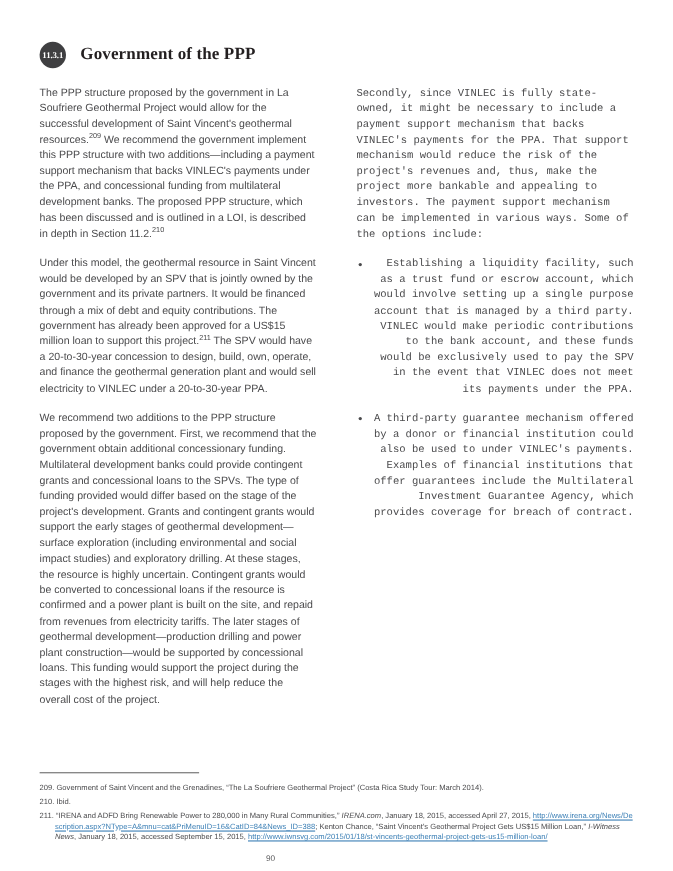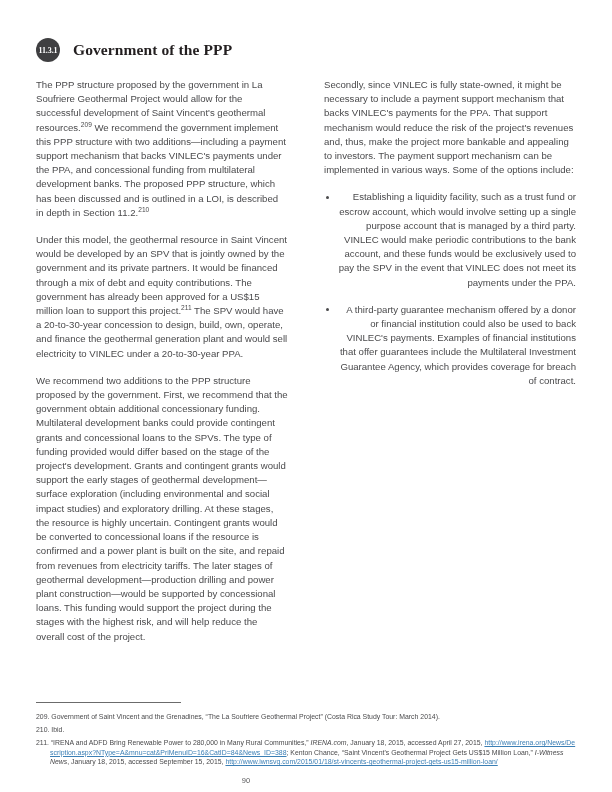--- a/index.html
+++ b/index.html
@@ -60,21 +60,21 @@
   .col {
     position: absolute;
     top: 78px;
     width: 252px;
     font-size: 9.6px;
     line-height: 14.2px;
     color: #4a4a4c;
     text-align: left;
   }
   .col-left  { left: 36px; }
-  .col-right { left: 324px; }
+  .col-right { left: 324px; font-family: Liberation Mono, monospace; }
 
   .col p {
     margin: 0 0 13px 0;
   }
   .col p:last-child { margin-bottom: 0; }
 
   sup {
     font-size: 6.6px;
     vertical-align: super;
     line-height: 0;
@@ -169,21 +169,21 @@
   <div class="col col-right">
     <p>Secondly, since VINLEC is fully state-owned, it might be necessary to include a payment support mechanism that backs VINLEC's payments for the PPA. That support mechanism would reduce the risk of the project's revenues and, thus, make the project more bankable and appealing to investors. The payment support mechanism can be implemented in various ways. Some of the options include:</p>
 
     <ul class="bullets">
       <li>
         <span class="bullet-dot"></span>
         <span>Establishing a liquidity facility, such as a trust fund or escrow account, which would involve setting up a single purpose account that is managed by a third party. VINLEC would make periodic contributions to the bank account, and these funds would be exclusively used to pay the SPV in the event that VINLEC does not meet its payments under the PPA.</span>
       </li>
       <li>
         <span class="bullet-dot"></span>
-        <span>A third-party guarantee mechanism offered by a donor or financial institution could also be used to back VINLEC's payments. Examples of financial institutions that offer guarantees include the Multilateral Investment Guarantee Agency, which provides coverage for breach of contract.</span>
+        <span>A third-party guarantee mechanism offered by a donor or financial institution could also be used to under VINLEC's payments. Examples of financial institutions that offer guarantees include the Multilateral Investment Guarantee Agency, which provides coverage for breach of contract.</span>
       </li>
     </ul>
   </div>
 
   <div class="footnote-rule"></div>
 
   <div class="footnotes">
     <div class="fn"><span class="fn-num">209.</span> <span>Government of Saint Vincent and the Grenadines, “The La Soufriere Geothermal Project” (Costa Rica Study Tour: March 2014).</span></div>
 
     <div class="fn"><span class="fn-num">210.</span> <span>Ibid.</span></div>

